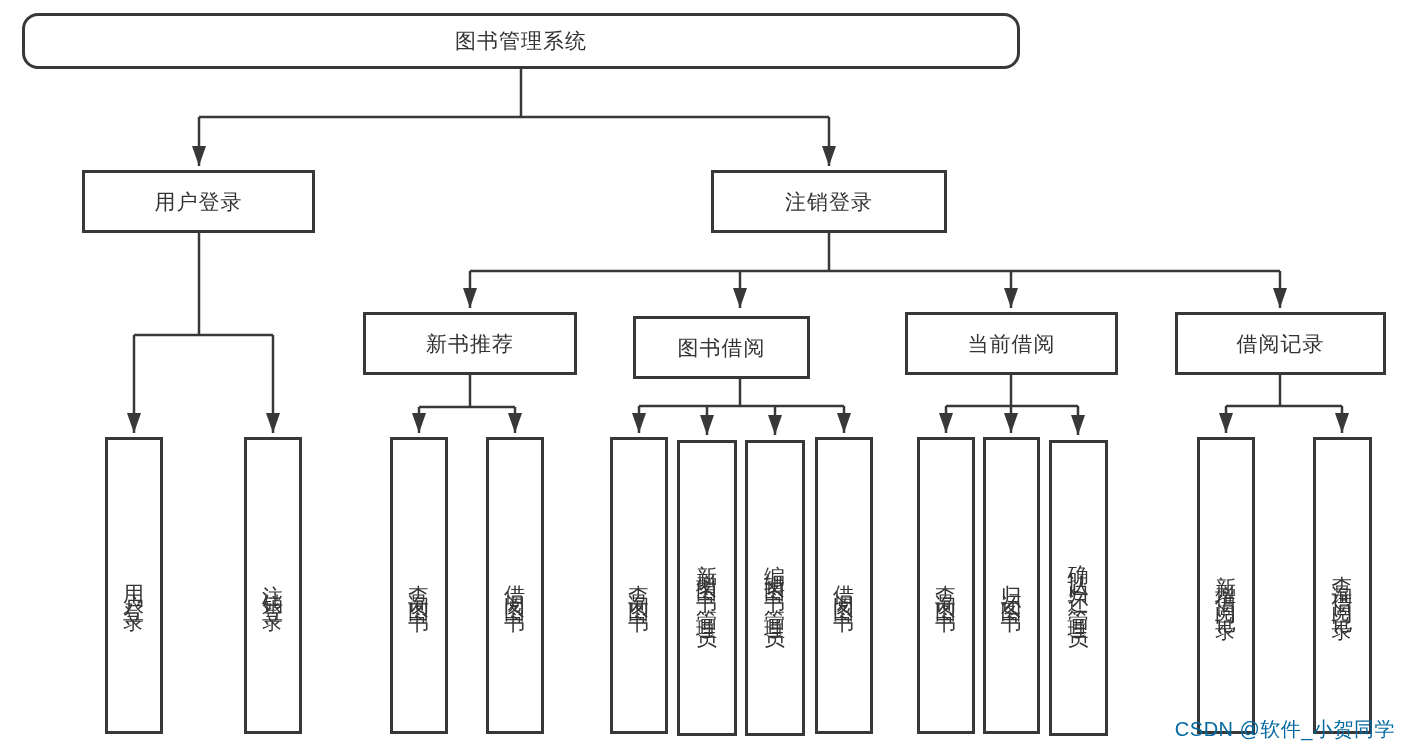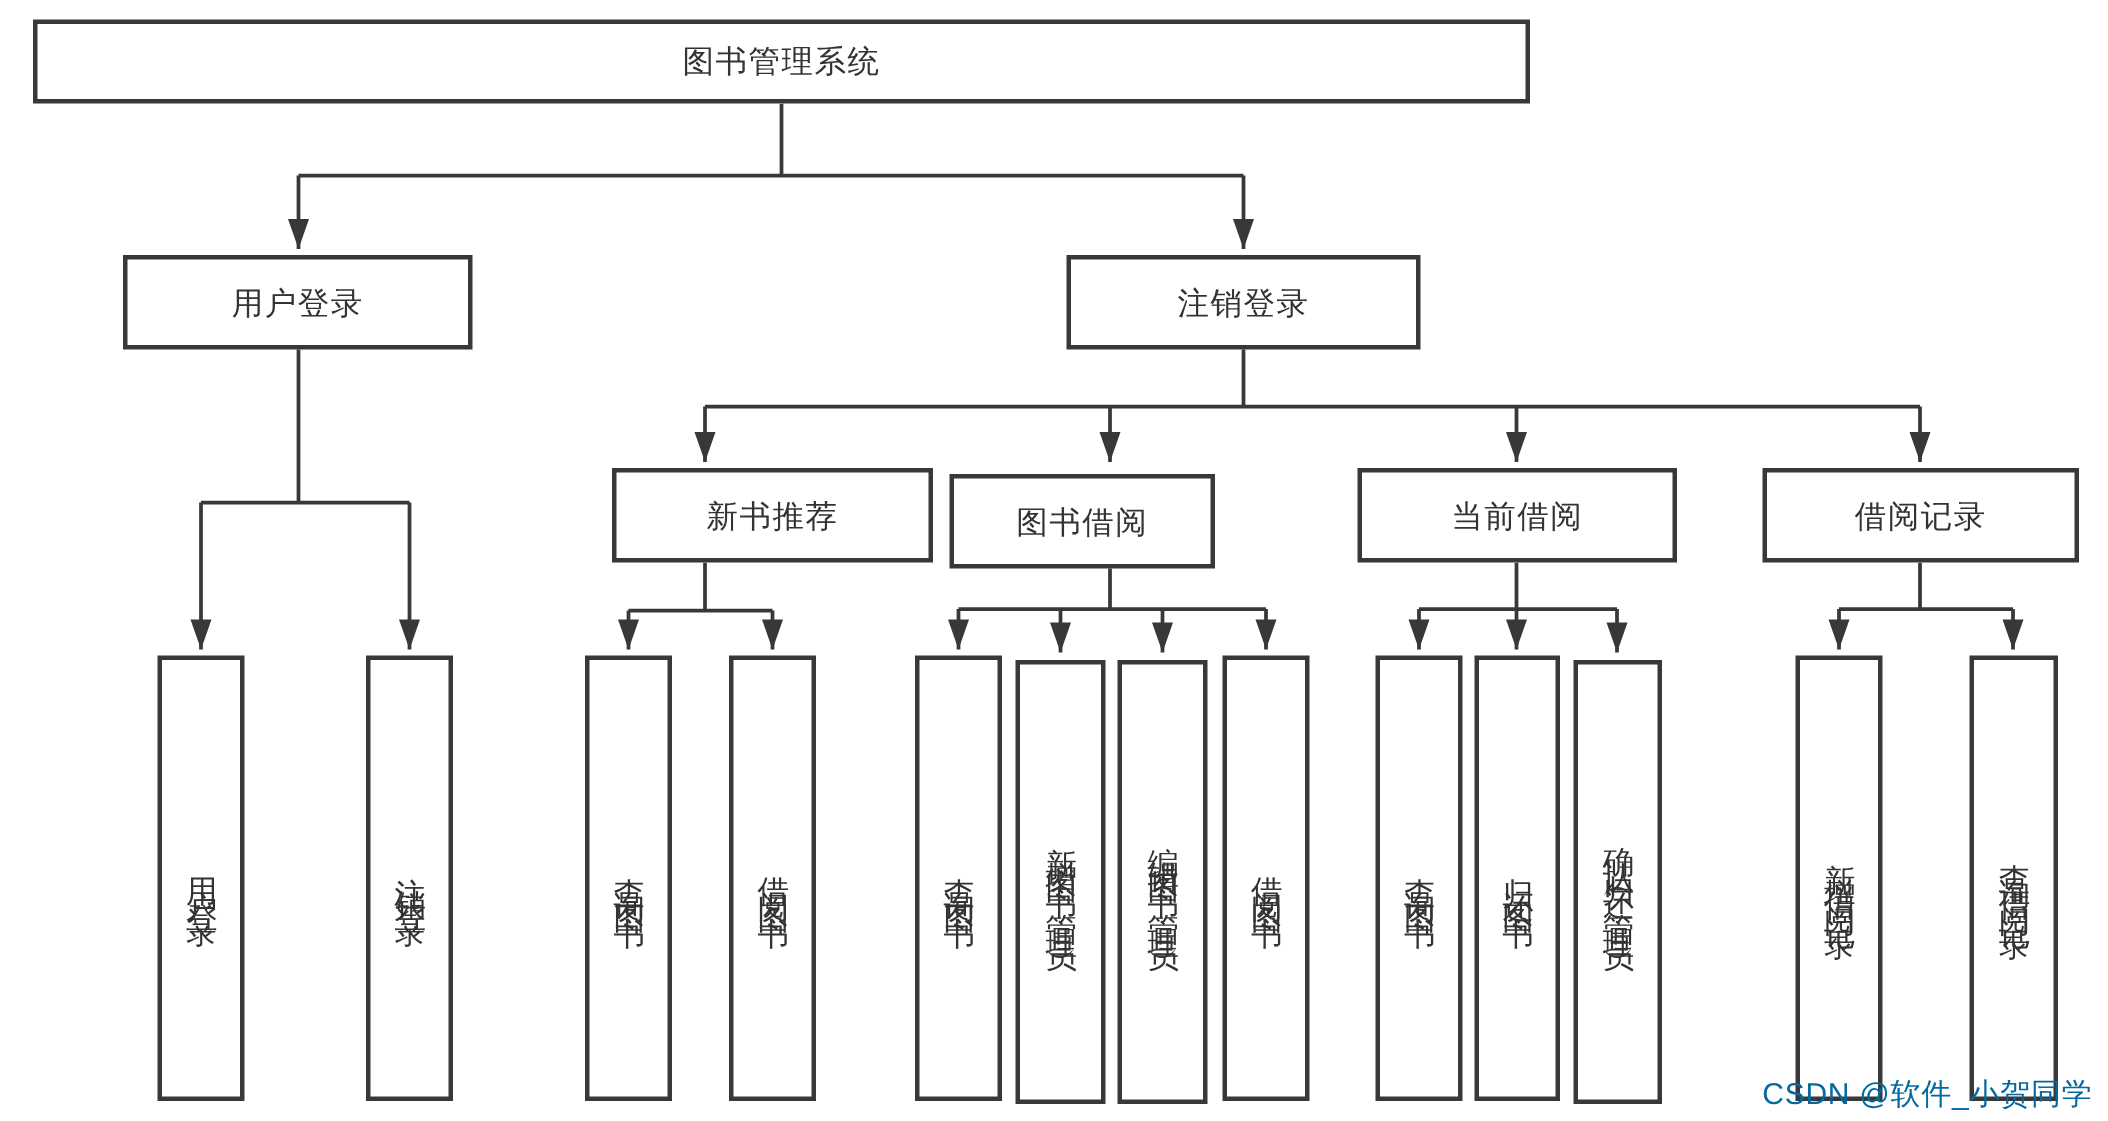--- a/index.html
+++ b/index.html
@@ -111,32 +111,32 @@
       <line x1="1011" y1="406" x2="1011" y2="433" marker-end="url(#ah)"></line>
       <line x1="1078" y1="406" x2="1078" y2="435" marker-end="url(#ah)"></line>
 
       <path d="M1280,375 V406"></path>
       <path d="M1226,406 H1342"></path>
       <line x1="1226" y1="406" x2="1226" y2="433" marker-end="url(#ah)"></line>
       <line x1="1342" y1="406" x2="1342" y2="433" marker-end="url(#ah)"></line>
     </g>
   </svg>
 
-  <div class="hbox" style="left:22px; top:13px; width:998px; height:56px;">
+  <div class="hbox" style="left:22px; top:13px; width:998px; height:56px;border-radius:16px;">
     <span>图书管理系统</span>
   </div>
 
   <div class="hbox" style="left:82px; top:170px; width:233px; height:63px;">
     <span>用户登录</span>
   </div>
   <div class="hbox" style="left:711px; top:170px; width:236px; height:63px;">
     <span>注销登录</span>
   </div>
 
-  <div class="hbox" style="left:363px; top:312px; width:214px; height:63px;margin-left:45px;">
+  <div class="hbox" style="left:363px; top:312px; width:214px; height:63px;">
     <span>新书推荐</span>
   </div>
   <div class="hbox" style="left:633px; top:316px; width:177px; height:63px;">
     <span>图书借阅</span>
   </div>
   <div class="hbox" style="left:905px; top:312px; width:213px; height:63px;align-items:center;">
     <span>当前借阅</span>
   </div>
   <div class="hbox" style="left:1175px; top:312px; width:211px; height:63px;">
     <span>借阅记录</span>

